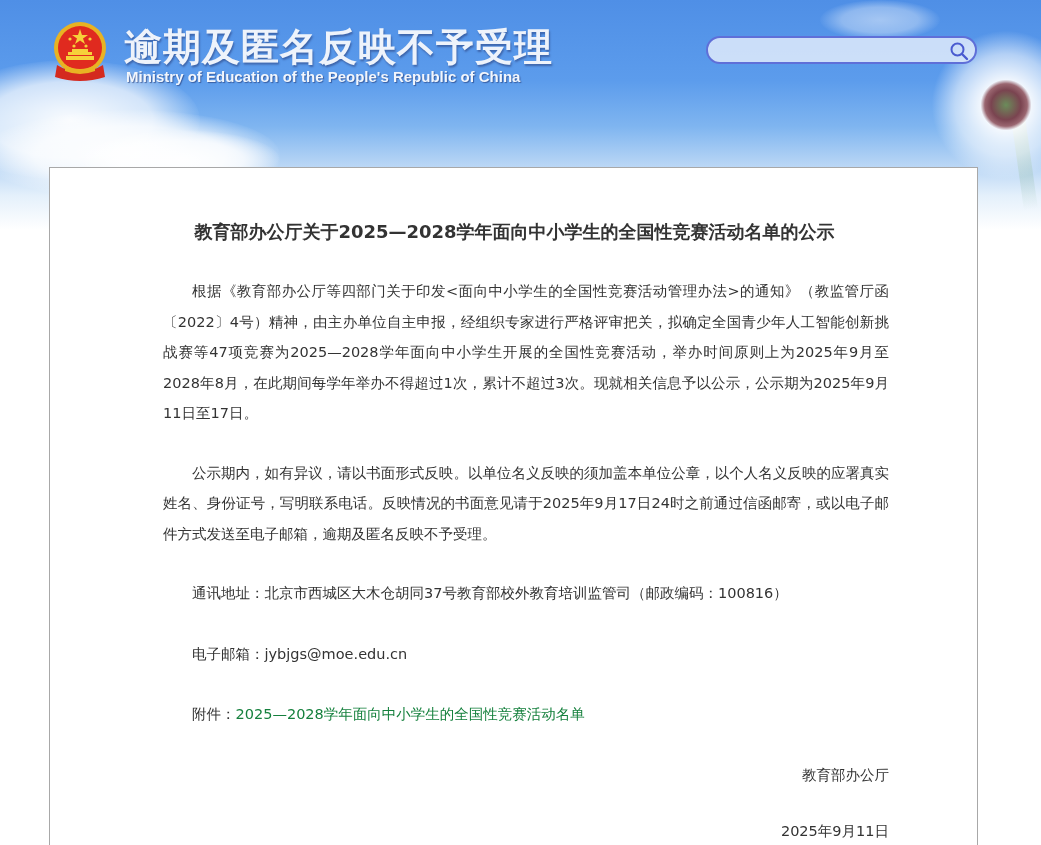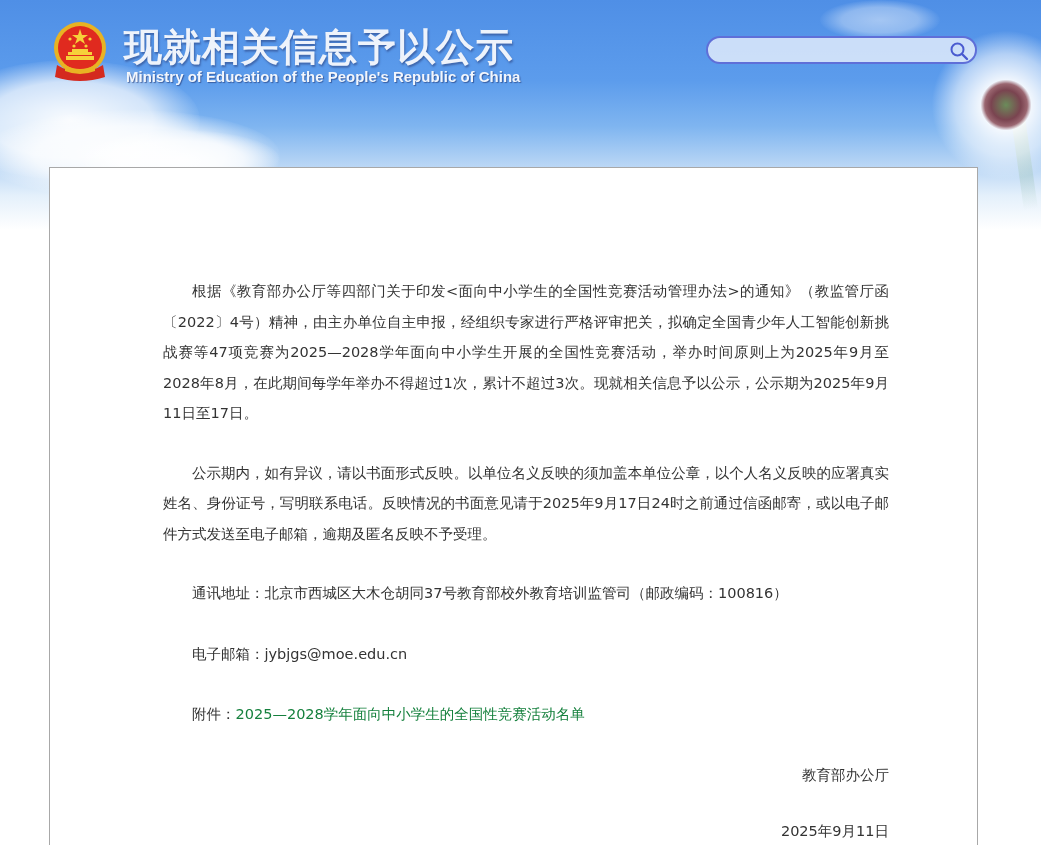--- a/index.html
+++ b/index.html
@@ -101,40 +101,41 @@
     <circle cx="39" cy="18" r="1.6" fill="#f6d13a"></circle>
     <circle cx="23" cy="25" r="1.6" fill="#f6d13a"></circle>
     <circle cx="35" cy="25" r="1.6" fill="#f6d13a"></circle>
     <rect x="17" y="31" width="24" height="3" fill="#f6d13a"></rect>
     <rect x="21" y="28" width="16" height="3" fill="#f6d13a"></rect>
     <rect x="15" y="35" width="28" height="4" fill="#f6d13a"></rect>
     <path d="M6 44 Q29 58 52 44 L54 56 Q29 64 4 56 Z" fill="#d42a1f"></path>
     <path d="M14 44 Q29 52 44 44 L44 50 Q29 56 14 50 Z" fill="#e8b323"></path>
   </svg>
 
-  <div class="site-title">现就相关信息予以公示</div>
+  <div class="site-title">逾期及匿名反映不予受理</div>
   <div class="site-subtitle">Ministry of Education of the People's Republic of China</div>
 
   <div class="search-box">
     <input class="search-input" type="text" placeholder="" style="">
     <svg class="search-icon" viewBox="0 0 20 20">
       <circle cx="8.5" cy="8.5" r="6" fill="none" stroke="#4a5bd0" stroke-width="2"></circle>
       <line x1="13" y1="13" x2="18" y2="18" stroke="#4a5bd0" stroke-width="2.4" stroke-linecap="round"></line>
     </svg>
   </div>
 
   <div class="breadcrumb">
     <span>当前位置:</span>
     <a href="#">首页</a>
     <span class="sep">&gt;</span>
     <a href="#">公示</a>
   </div>
 </div>
 
 <div class="content-card">
+  <h1 class="article-title">教育部办公厅关于2025—2028学年面向中小学生的全国性竞赛活动名单的公示</h1>
 
   <div class="article-body">
     <p class="para">根据《教育部办公厅等四部门关于印发&lt;面向中小学生的全国性竞赛活动管理办法&gt;的通知》（教监管厅函〔2022〕4号）精神，由主办单位自主申报，经组织专家进行严格评审把关，拟确定全国青少年人工智能创新挑战赛等47项竞赛为2025—2028学年面向中小学生开展的全国性竞赛活动，举办时间原则上为2025年9月至2028年8月，在此期间每学年举办不得超过1次，累计不超过3次。现就相关信息予以公示，公示期为2025年9月11日至17日。</p>
     <div class="para-gap"></div>
     <p class="para">公示期内，如有异议，请以书面形式反映。以单位名义反映的须加盖本单位公章，以个人名义反映的应署真实姓名、身份证号，写明联系电话。反映情况的书面意见请于2025年9月17日24时之前通过信函邮寄，或以电子邮件方式发送至电子邮箱，逾期及匿名反映不予受理。</p>
     <div class="para-gap"></div>
     <p class="para">通讯地址：北京市西城区大木仓胡同37号教育部校外教育培训监管司（邮政编码：100816）</p>
     <div class="line-gap"></div>
     <p class="para">电子邮箱：jybjgs@moe.edu.cn</p>
     <div class="line-gap"></div>

